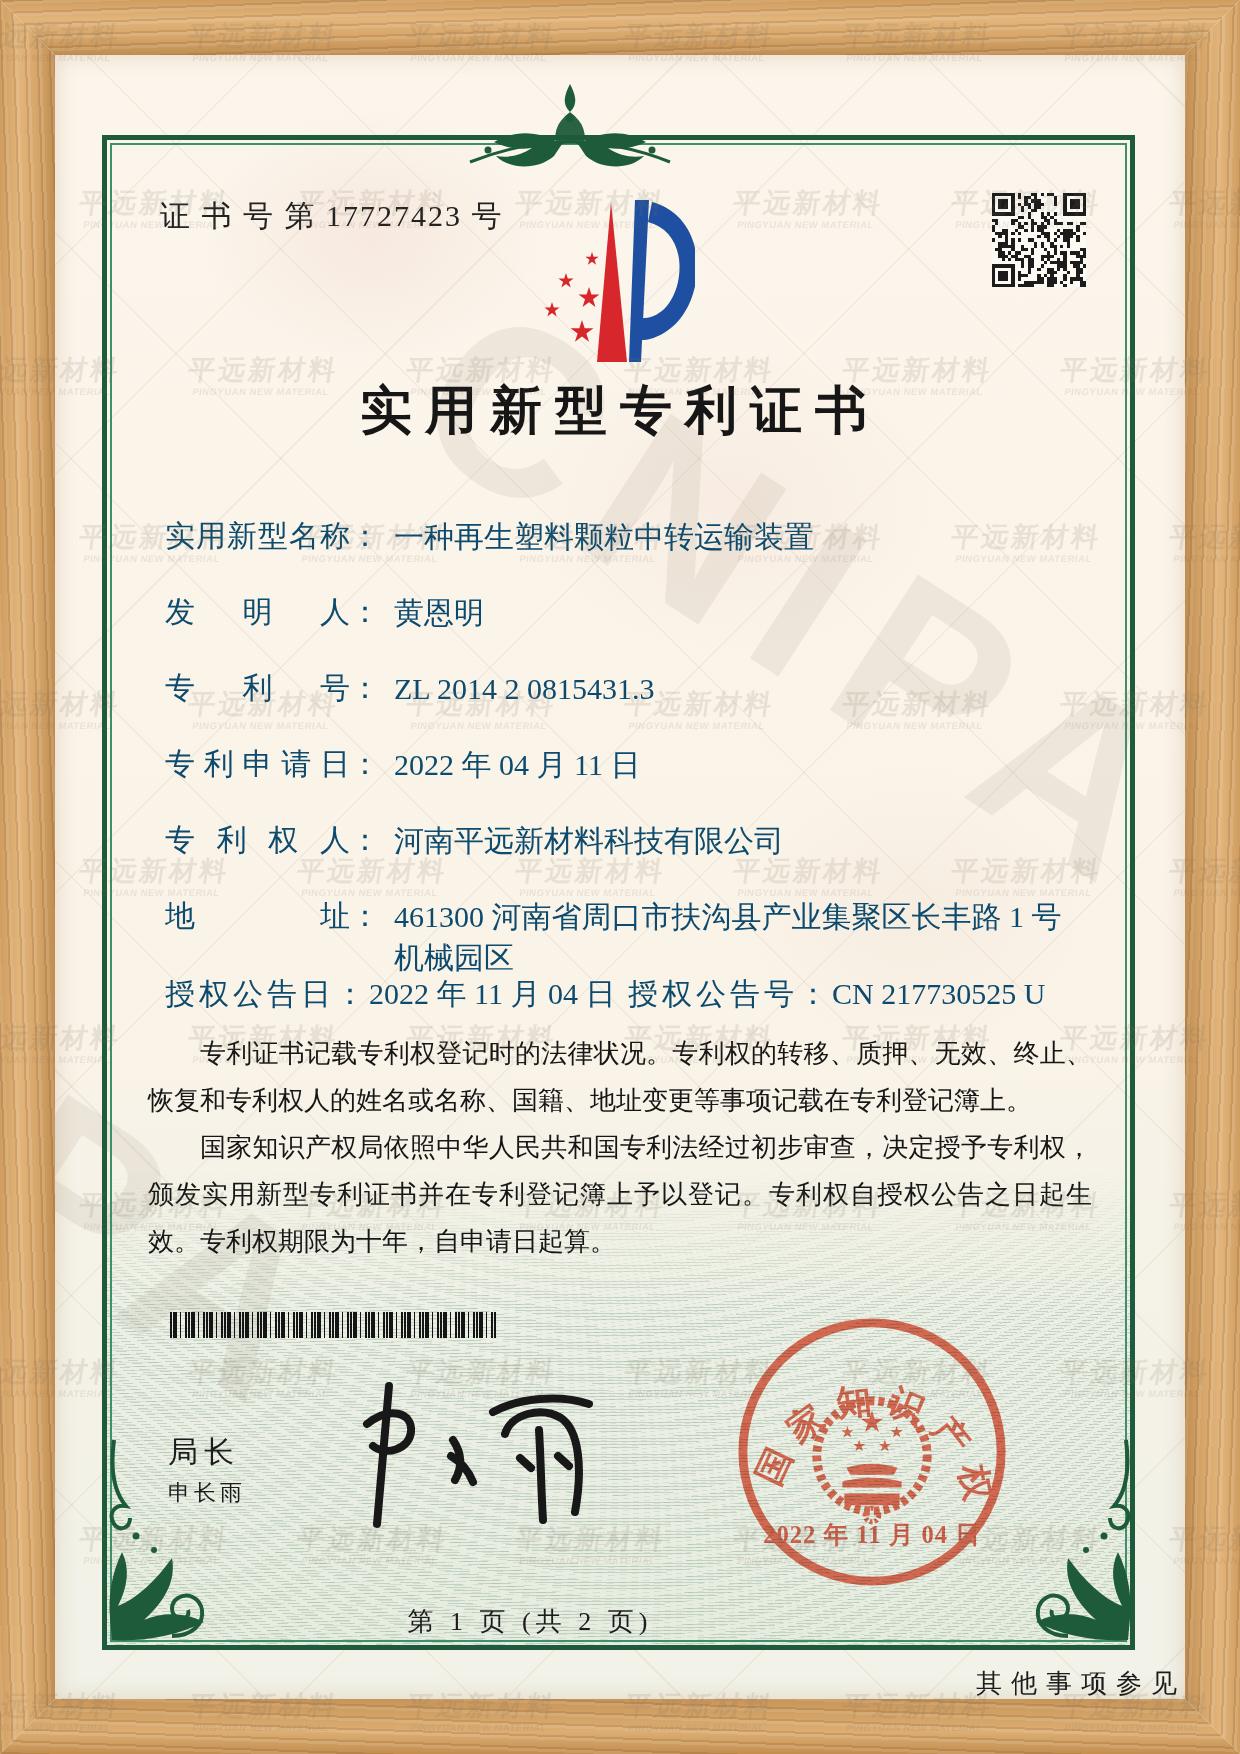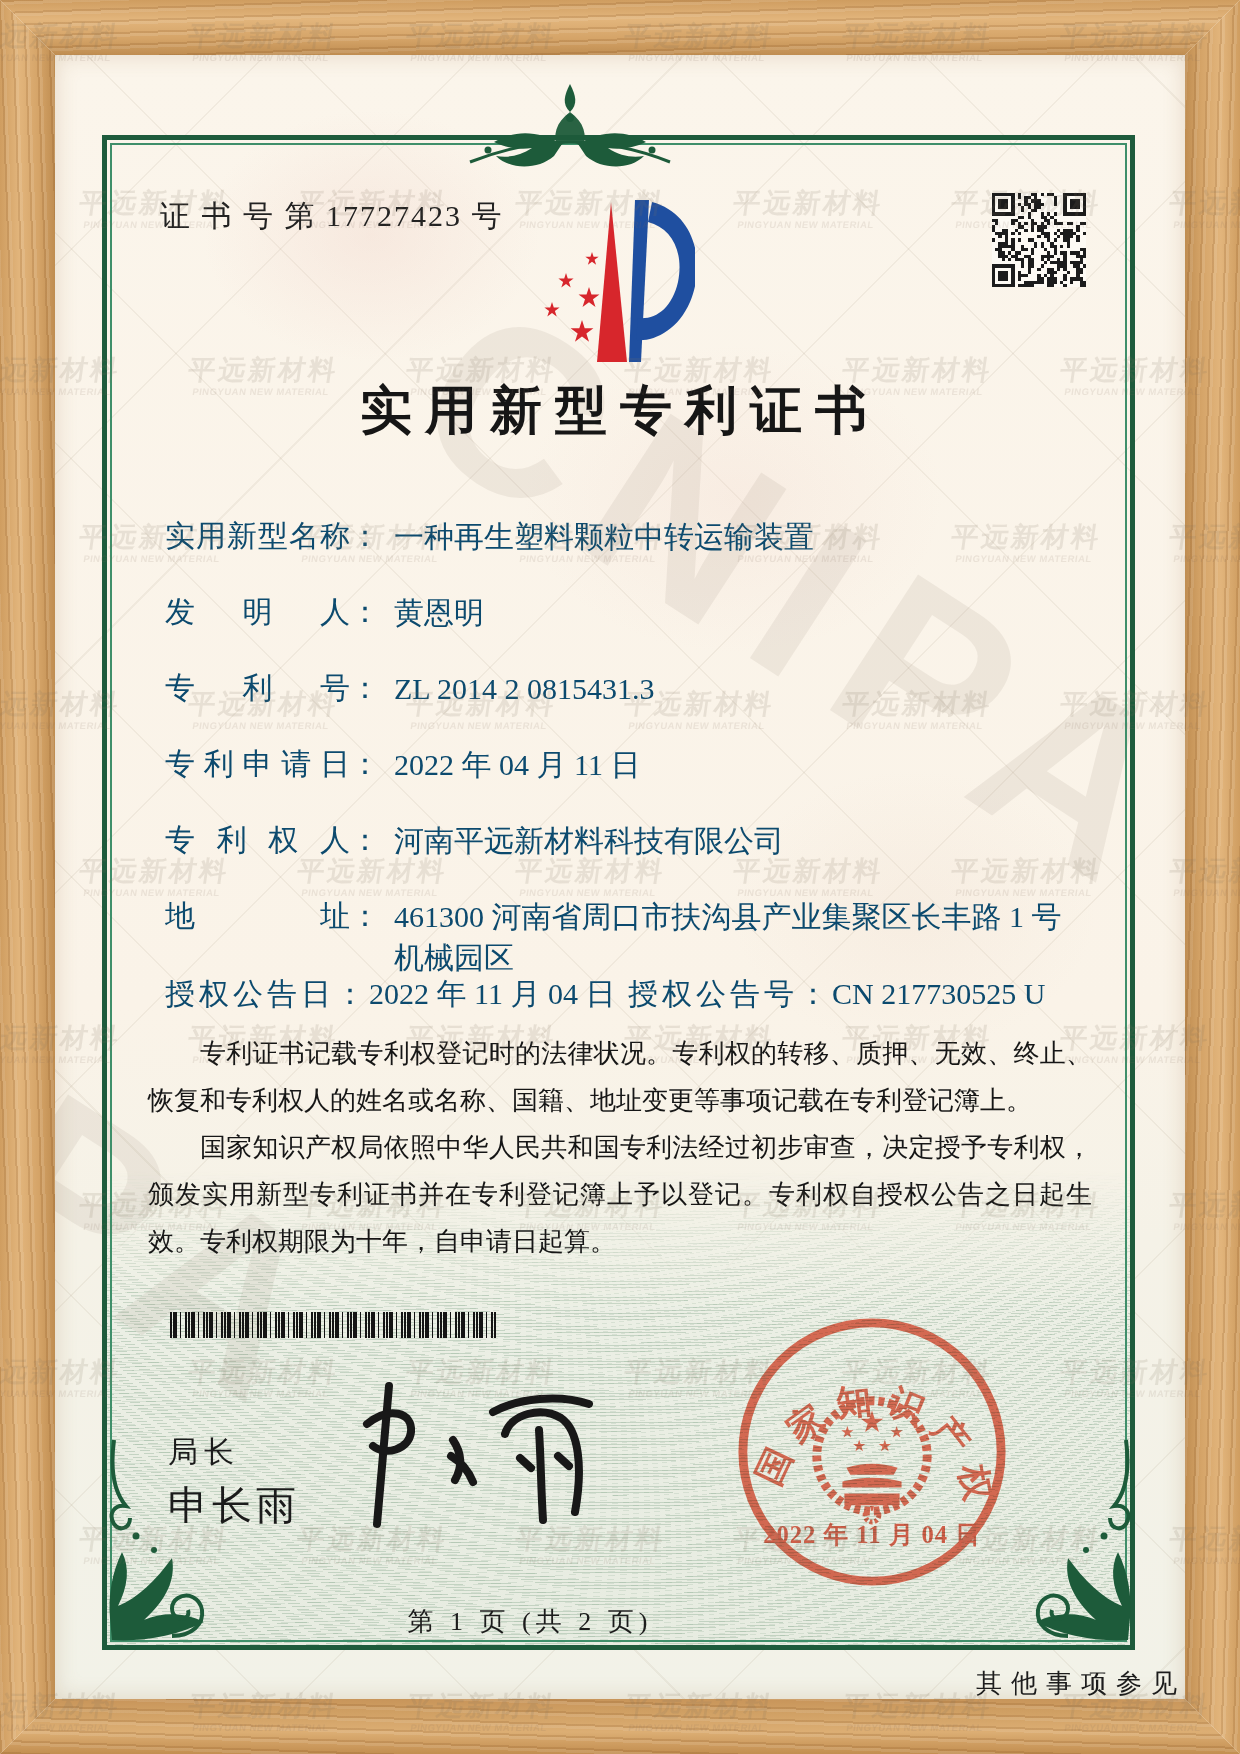--- a/index.html
+++ b/index.html
@@ -45,21 +45,21 @@
   .fcolon{display:inline-block;vertical-align:top;margin-right:14px;}
   .fvalue{display:inline-block;width:690px;vertical-align:top;white-space:normal;line-height:41px;}
   .glabel{letter-spacing:4px;}
   .paras{position:absolute;left:148px;top:1030px;width:944px;z-index:6;font-size:26px;line-height:47px;
          text-align:justify;color:#161616;}
   .paras p{margin:0;text-indent:2em;}
   .barcode{position:absolute;left:170px;top:1312px;width:326px;height:26px;z-index:6;
     background:repeating-linear-gradient(90deg,#141414 0 2px,rgba(0,0,0,0) 2px 3px,#141414 3px 7px,
       rgba(0,0,0,0) 7px 10px,#141414 10px 11px,rgba(0,0,0,0) 11px 15px,#141414 15px 17px,rgba(0,0,0,0) 17px 18px);}
   .signer-title{position:absolute;left:168px;top:1432px;z-index:6;font-size:30px;letter-spacing:6px;}
-  .signer-name{position:absolute;left:168px;top:1478px;z-index:6;font-size:40px;letter-spacing:4px;}
+  .signer-name{position:absolute;left:168px;top:1478px;z-index:6;font-size:22px;letter-spacing:4px;}
   .signature{position:absolute;left:355px;top:1372px;z-index:6;}
   .seal{position:absolute;left:734px;top:1314px;z-index:7;mix-blend-mode:multiply;opacity:.93;}
   .pagefooter{position:absolute;left:0;top:1604px;width:1060px;z-index:6;text-align:center;
               font-size:26px;letter-spacing:5px;color:#1c1c1c;}
   .contnote{position:absolute;left:16px;top:1666px;width:1240px;z-index:6;text-align:right;
             font-size:26px;letter-spacing:9px;color:#1c1c1c;}
   
   .wood{position:absolute;z-index:8;pointer-events:none;}
   .wood-h{left:0;width:1240px;height:55px;
     background:

